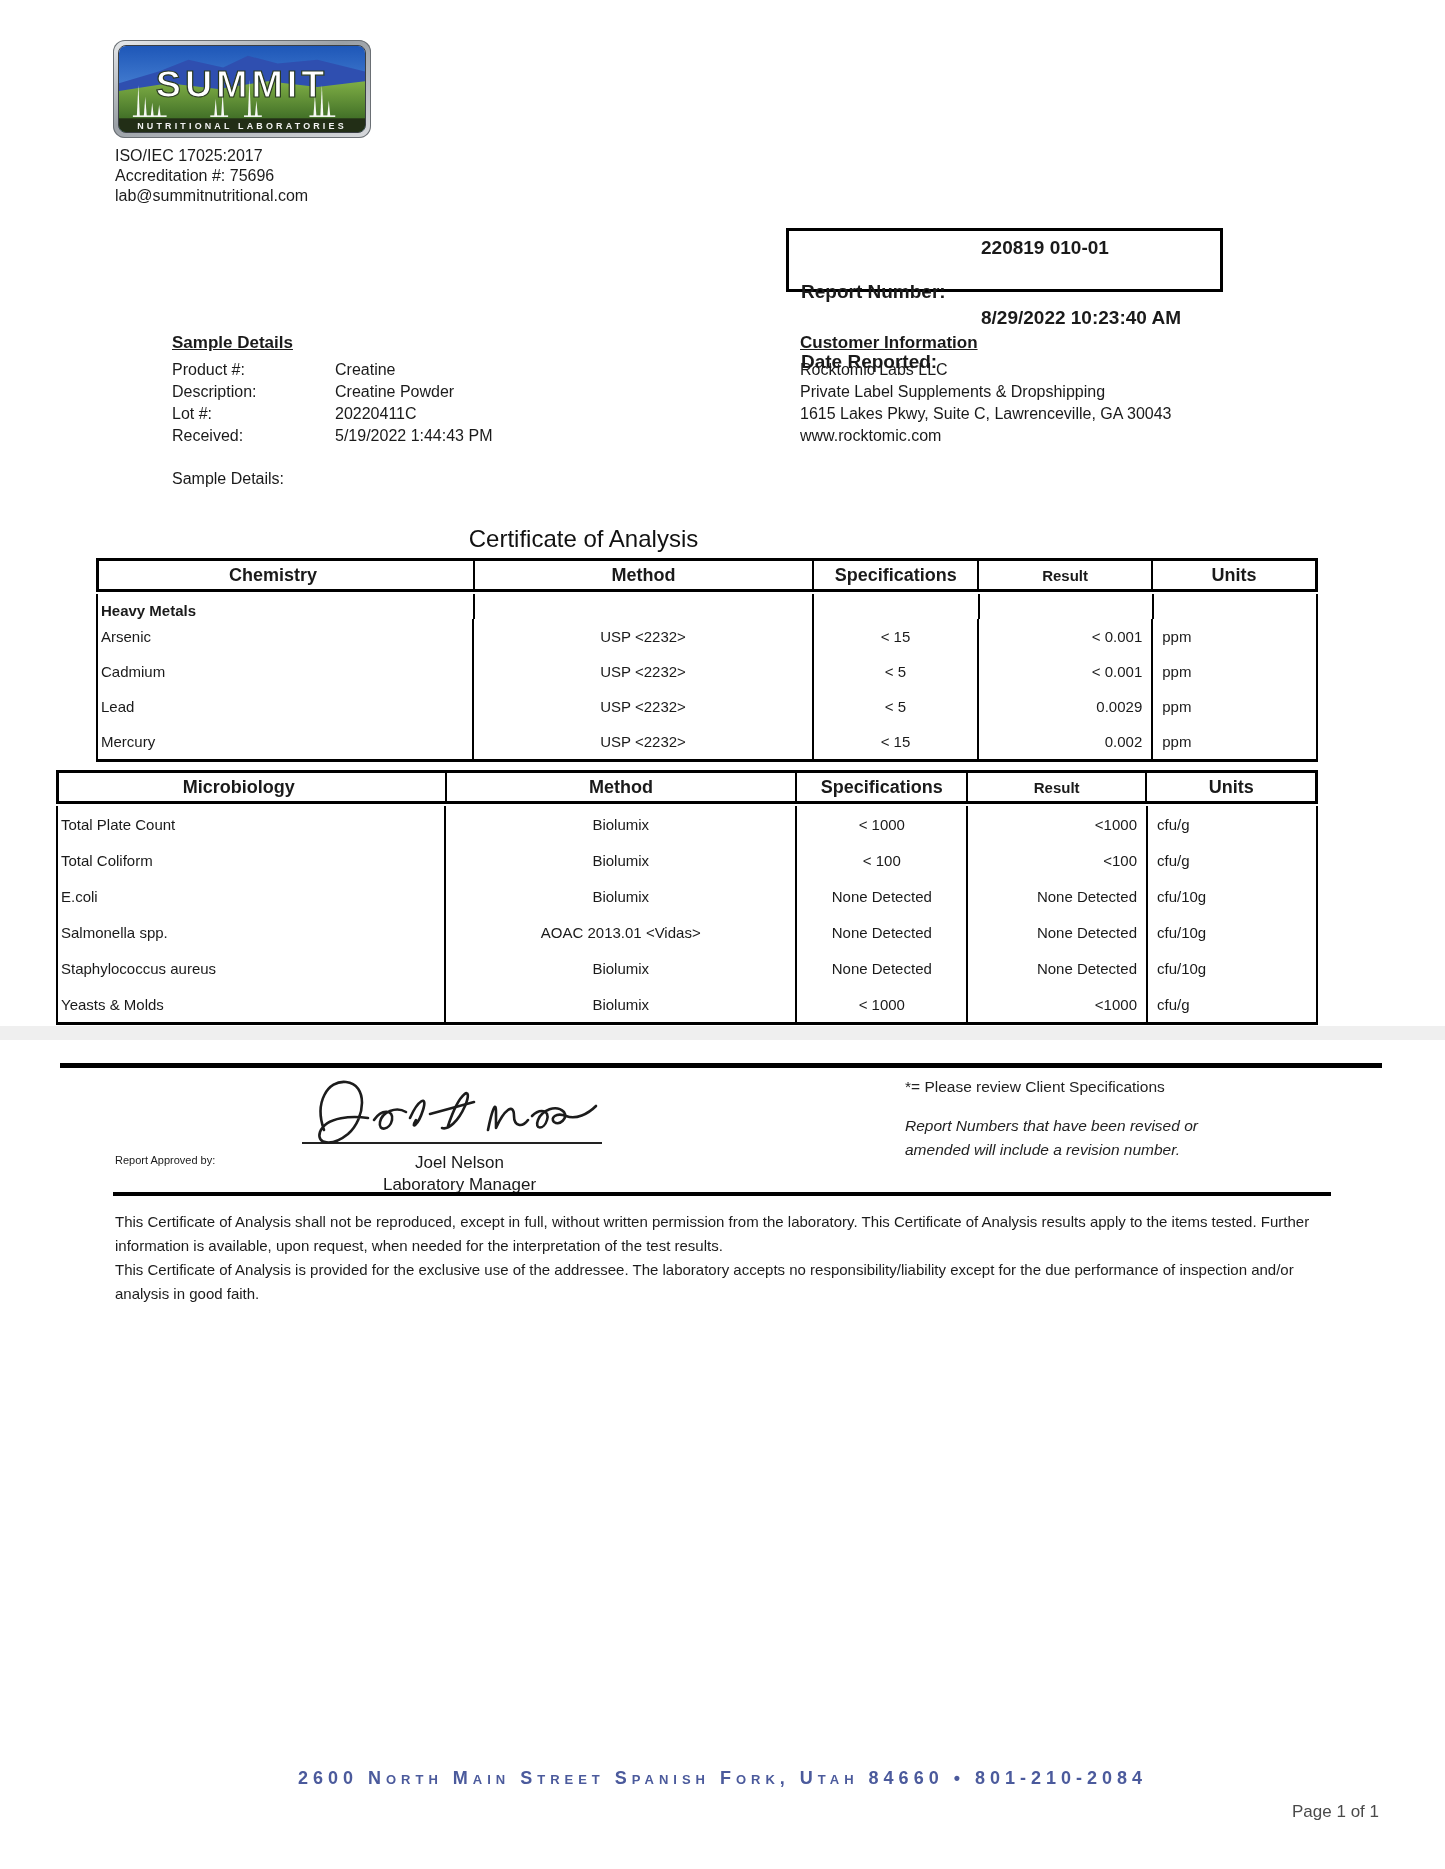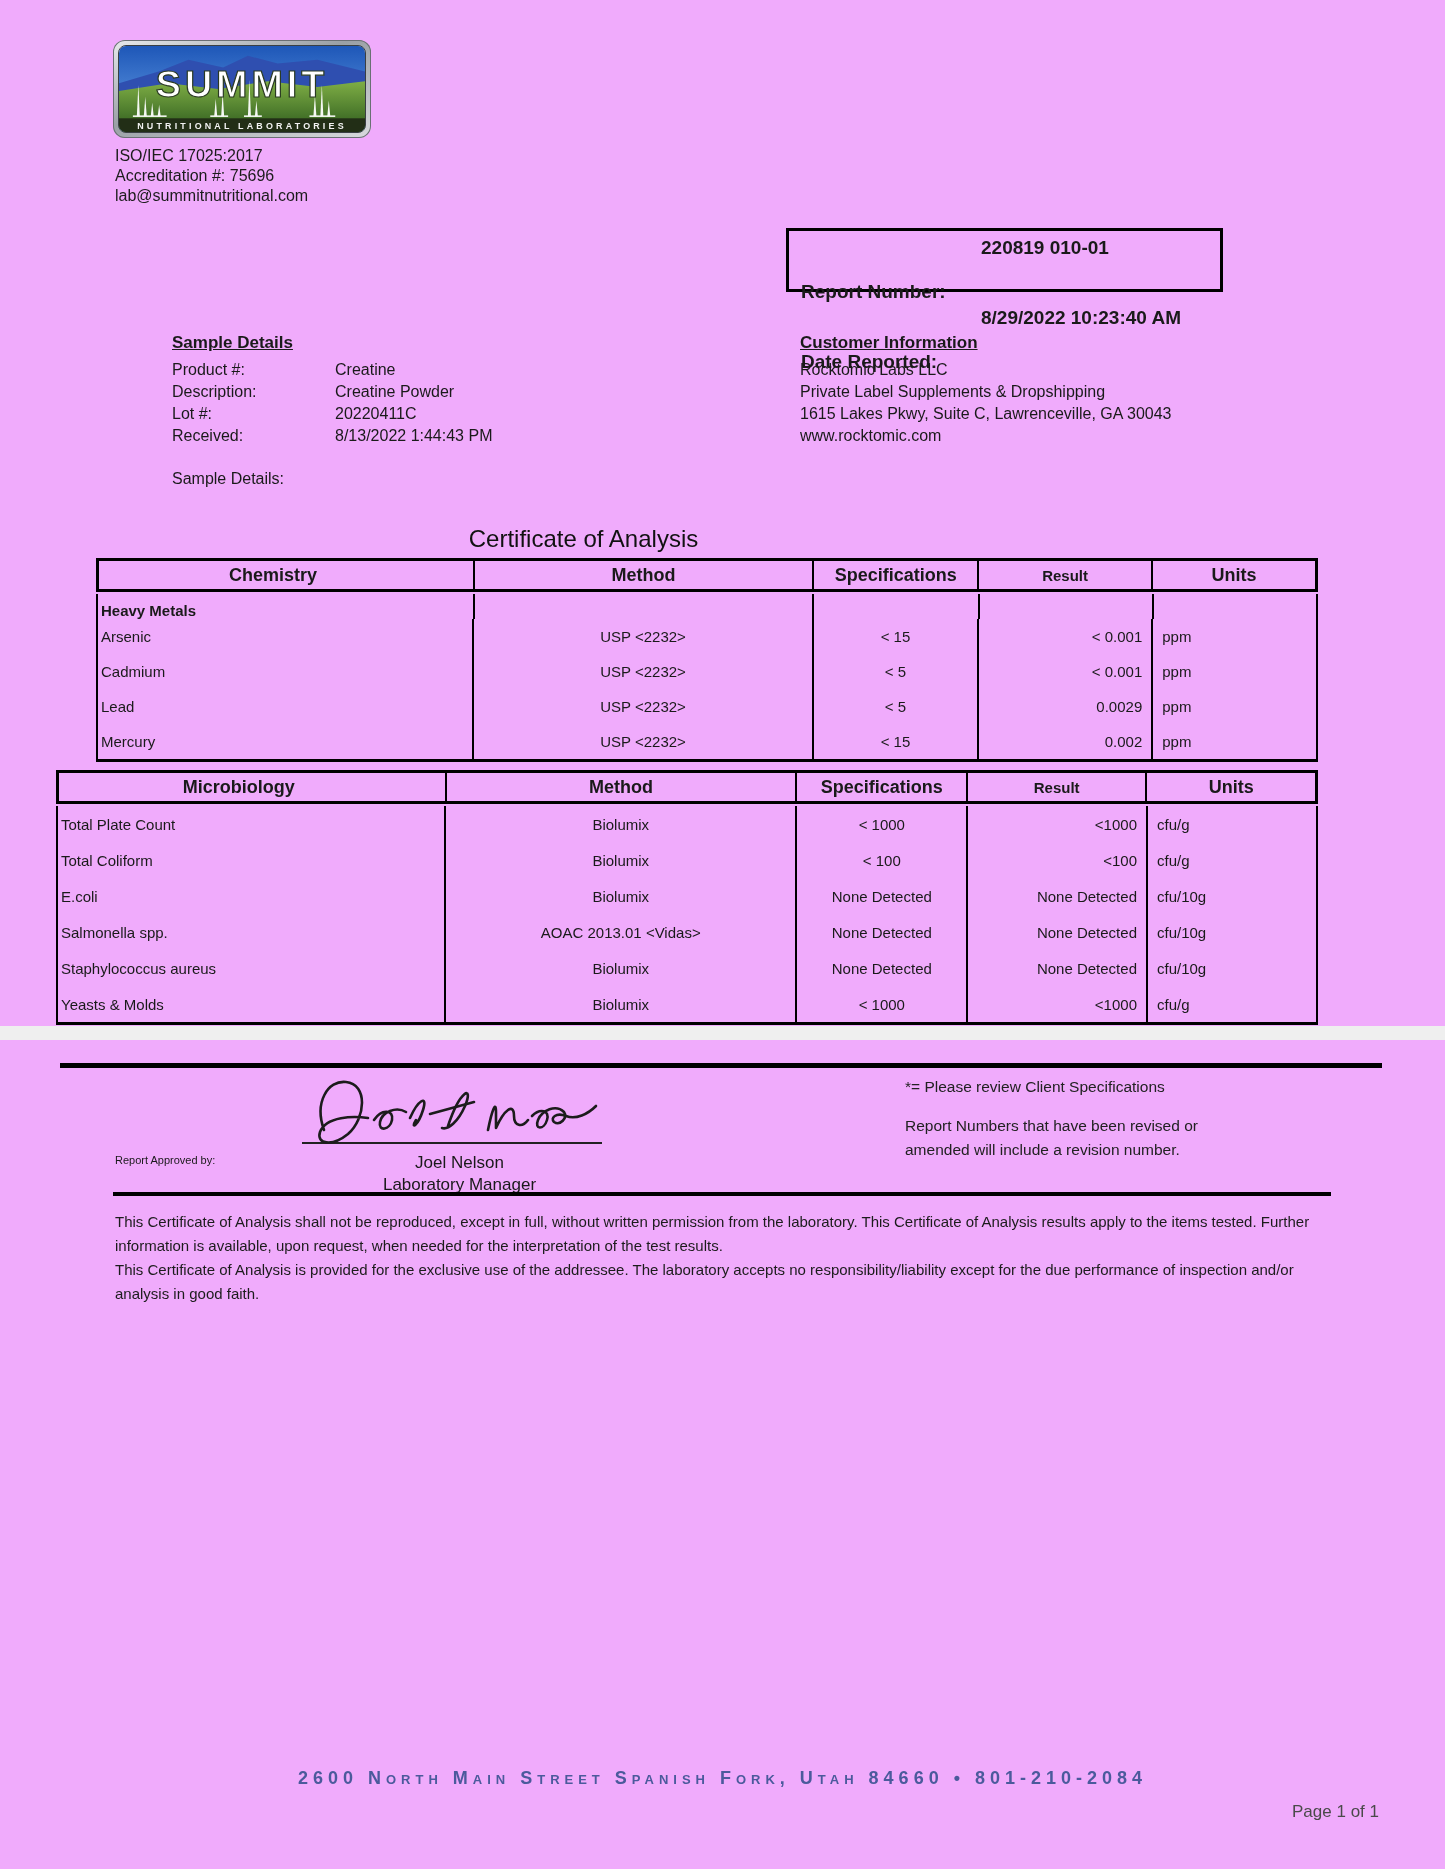--- a/index.html
+++ b/index.html
@@ -3,21 +3,21 @@
 <meta charset="utf-8">
 <style>
   * { margin: 0; padding: 0; box-sizing: border-box; }
   html, body { background: #e8e8e8; }
   body { font-family: "Liberation Sans", sans-serif; color: #1a1a1a; }
   .page {
     position: relative;
     width: 1445px;
     height: 1869px;
     margin: 0 auto;
-    background: #f0abfc;
+    background: #ffffff;
     overflow: hidden;
   }
 
   
   .logo {
     position: absolute; left: 113px; top: 40px;
     width: 258px; height: 98px;
     border-radius: 12px;
     background: linear-gradient(160deg, #e8eaec 0%, #9aa0a6 45%, #d8dadd 100%);
     padding: 5px;
@@ -95,21 +95,21 @@
   .gray-band { position: absolute; left: 0; top: 1026px; width: 1445px; height: 14px; background: #efefef; }
 
   
   .rule-1 { position: absolute; left: 60px; top: 1063px; width: 1322px; height: 5px; background: #000; }
   .approved-label { position: absolute; left: 115px; top: 1154px; font-size: 11px; }
   .signature-wrap { position: absolute; left: 302px; top: 1072px; width: 315px; }
   .signature-wrap svg { display: block; }
   .signature-line { border-bottom: 2px solid #222; margin-top: -8px; width: 300px; }
   .signature-names { position: absolute; left: 302px; top: 1152px; width: 315px; text-align: center; font-size: 17px; line-height: 22px; }
   .note-right { position: absolute; left: 905px; top: 1078px; width: 335px; font-size: 15.5px; color: #222; }
-  .note-right .revision { margin-top: 18px; line-height: 24px; }
+  .note-right .revision { margin-top: 18px; line-height: 24px; font-style: italic; }
 
   .rule-2 { position: absolute; left: 113px; top: 1192px; width: 1218px; height: 4px; background: #000; }
 
   .disclaimer { position: absolute; left: 115px; top: 1210px; width: 1218px; font-size: 15px; line-height: 24px; color: #1c1c1c; }
 
   
   .footer-address {
     position: absolute; left: 0; top: 1768px; width: 1445px;
     text-align: center;
     font-size: 18px; font-weight: bold;
@@ -193,21 +193,21 @@
     <div class="srow">
       <span class="slabel">Description:</span>
       <span>Creatine Powder</span>
     </div>
     <div class="srow">
       <span class="slabel">Lot #:</span>
       <span>20220411C</span>
     </div>
     <div class="srow">
       <span class="slabel">Received:</span>
-      <span>8/13/2022 1:44:43 PM</span>
+      <span>5/19/2022 1:44:43 PM</span>
     </div>
   </div>
   <div class="sample-extra">Sample Details:</div>
 
   <div class="customer-info">
     <div class="section-heading">Customer Information</div>
     <div class="heading-gap"></div>
     <div class="cline">Rocktomic Labs LLC</div>
     <div class="cline">Private Label Supplements &amp; Dropshipping</div>
     <div class="cline">1615 Lakes Pkwy, Suite C, Lawrenceville, GA 30043</div>

